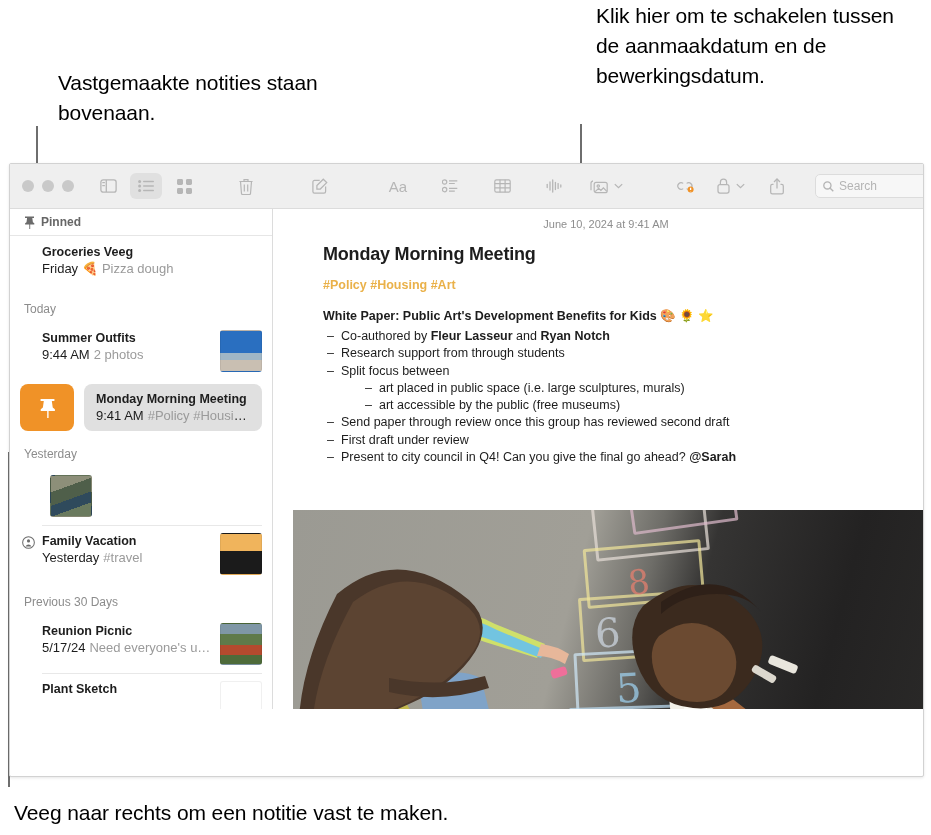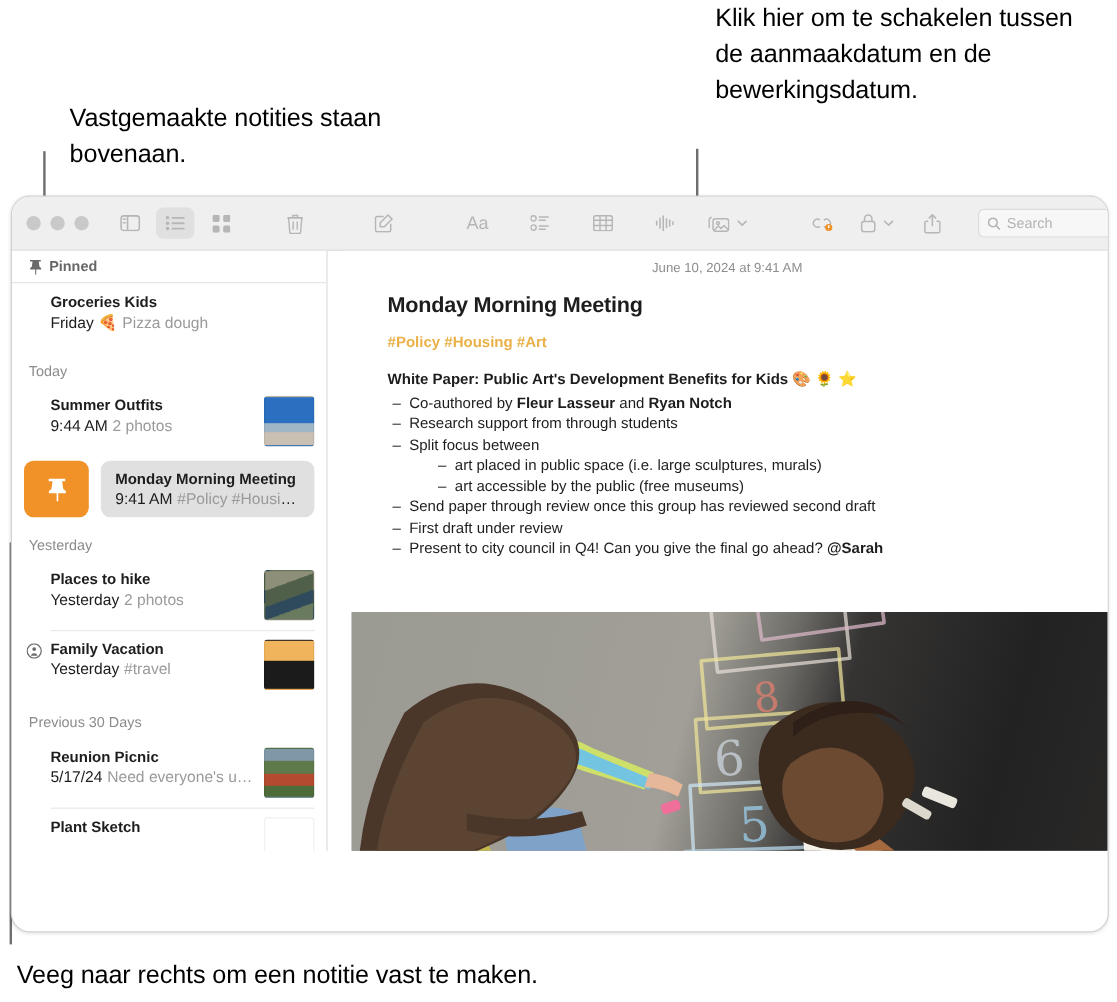--- a/index.html
+++ b/index.html
@@ -13,41 +13,41 @@
   }
 
   
   .callout{
     position:absolute;
     font-size:21px;
     line-height:30px;
     color:#000;
     letter-spacing:-0.1px;
   }
-  #callout-pinned{ left:58px; top:84px; width:330px; }
+  #callout-pinned{ left:58px; top:68px; width:330px; }
   #callout-date{ left:596px; top:1px; width:320px; }
   #callout-swipe{ left:14px; top:798px; width:640px; }
 
   .leader{
     position:absolute;
     width:2px;
     background:#6e6e6e;
   }
   #leader-pinned{ left:36px; top:126px; height:100px; }
   #leader-date{ left:580px; top:124px; height:105px; }
   #leader-swipe{ left:8px; top:452px; height:335px; }
 
   
   .window{
     position:absolute;
     left:9px; top:163px;
     width:913px; height:612px;
     background:#ffffff;
     border:1px solid #d2d2d2;
-    border-radius:16px;
+    border-radius:2px;
     overflow:hidden;
     box-shadow:0 1px 3px rgba(0,0,0,.10);
   }
 
   
   .toolbar{
     height:44px;
     background:#efefef;
     border-bottom:1px solid #dcdcdc;
     display:flex;
@@ -393,21 +393,21 @@
       <div class="pinned-hdr">
         <svg class="svgi" width="11" height="13" viewBox="0 0 11 13" fill="#6b6b6b">
           <path d="M1 .6h9v1.4H8.3l.6 4.2 1.4 1.1v1.2H6.2V13h-.9V8.5H1.1V7.3l1.4-1.1L3.1 2H1z"></path>
         </svg>
         <span>Pinned</span>
       </div>
 
       <div>
         <div class="note">
           <div class="note-txt">
-            <div class="note-title">Groceries Kids</div>
+            <div class="note-title">Groceries Veeg</div>
             <div class="note-sub">
               <span>Friday</span><span class="snip">🍕 Pizza dough</span>
             </div>
           </div>
         </div>
       </div>
 
       <div class="group-hdr">Today</div>
       <div class="note">
         <div class="note-txt">
@@ -428,26 +428,20 @@
         <div class="swipe-note">
           <div class="note-title">Monday Morning Meeting</div>
           <div class="note-sub">
             <span>9:41 AM</span><span class="snip">#Policy #Housing…</span>
           </div>
         </div>
       </div>
 
       <div class="group-hdr">Yesterday</div>
       <div class="note">
-        <div class="note-txt">
-          <div class="note-title">Places to hike</div>
-          <div class="note-sub">
-            <span>Yesterday</span><span class="snip">2 photos</span>
-          </div>
-        </div>
         <div class="thumb t-hike"></div>
       </div>
       <div class="note">
         <svg class="share-ico" viewBox="0 0 14 14" fill="none" stroke="currentColor" stroke-width="1.1">
           <circle cx="7" cy="7" r="6.3"></circle>
             <circle cx="7" cy="5.3" r="1.7" fill="currentColor" stroke="none"></circle>
           <path d="M3.9 11.2a3.3 3.3 0 0 1 6.2 0" fill="currentColor" stroke="none"></path>
         </svg>
         <div class="note-txt">
           <div class="note-title">Family Vacation</div>

